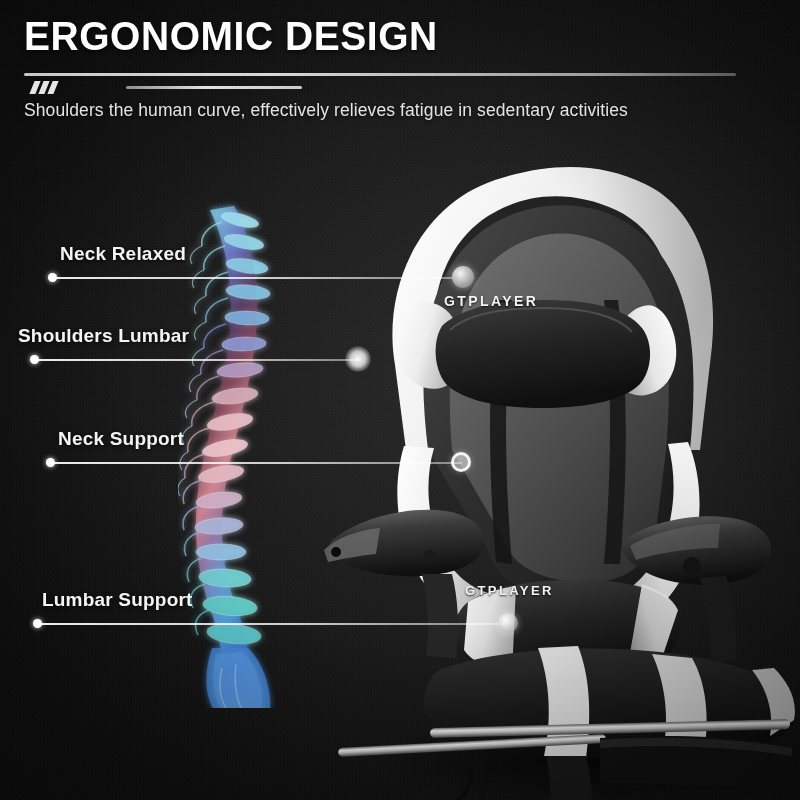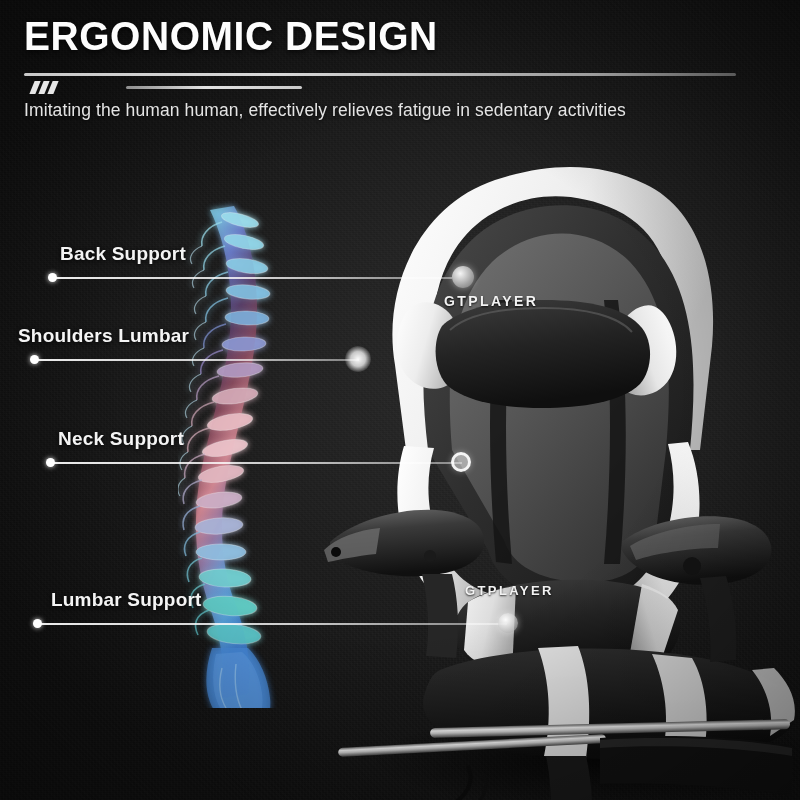--- a/index.html
+++ b/index.html
@@ -354,43 +354,43 @@
     <div class="hdr-title">ERGONOMIC DESIGN</div>
     <div class="rule-wrap">
       <div class="rule-long"></div>
       <div class="slashes">
           <i></i>
           <i></i>
           <i></i>
         </div>
       <div class="rule-short"></div>
     </div>
-    <div class="hdr-sub">Imitating the human human, effectively relieves fatigue in sedentary activities</div>
+    <div class="hdr-sub">Shoulders the human curve, effectively relieves fatigue in sedentary activities</div>
   </div>
 
   <div id="callouts">
       <div class="callout" style="left: 52px; top: 277px;">
-        <div class="c-label" style="left: 8px;">Back Support</div>
+        <div class="c-label" style="left: 8px;">Neck Relaxed</div>
         <div class="c-line" style="width: 400px;"></div>
         <div class="c-dot"></div>
       </div>
       <div class="marker puck" style="width: 22px; height: 22px; left: 452px; top: 266px;"></div>
       <div class="callout" style="left: 34px; top: 359px;">
         <div class="c-label" style="left: -16px;">Shoulders Lumbar</div>
         <div class="c-line" style="width: 325px;"></div>
         <div class="c-dot"></div>
       </div>
       <div class="marker glow" style="width: 26px; height: 26px; left: 345px; top: 346px;"></div>
       <div class="callout" style="left: 50px; top: 462px;">
         <div class="c-label" style="left: 8px;">Neck Support</div>
         <div class="c-line" style="width: 412px;"></div>
         <div class="c-dot"></div>
       </div>
       <div class="marker ring" style="width: 20px; height: 20px; left: 451px; top: 452px;"></div>
       <div class="callout" style="left: 37px; top: 623px;">
-        <div class="c-label" style="left: 14px; margin-top: 47px;">Lumbar Support</div>
+        <div class="c-label" style="left: 5px; margin-top: 47px;">Lumbar Support</div>
         <div class="c-line" style="width: 470px;"></div>
         <div class="c-dot"></div>
       </div>
       <div class="marker puck" style="width: 20px; height: 20px; left: 498px; top: 613px;"></div>
     </div>
 
 </div>
 
 </body></html>

